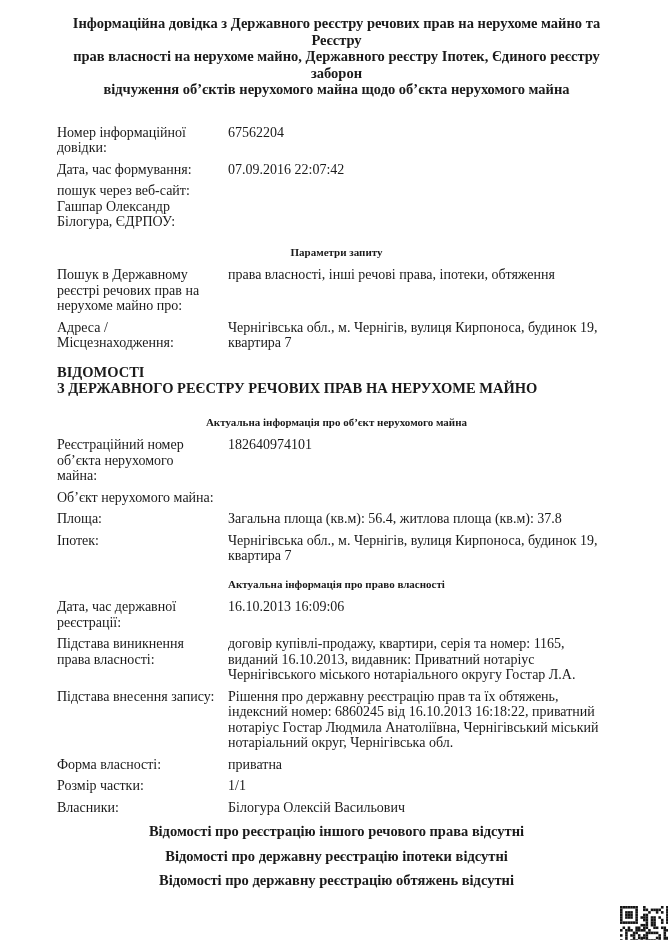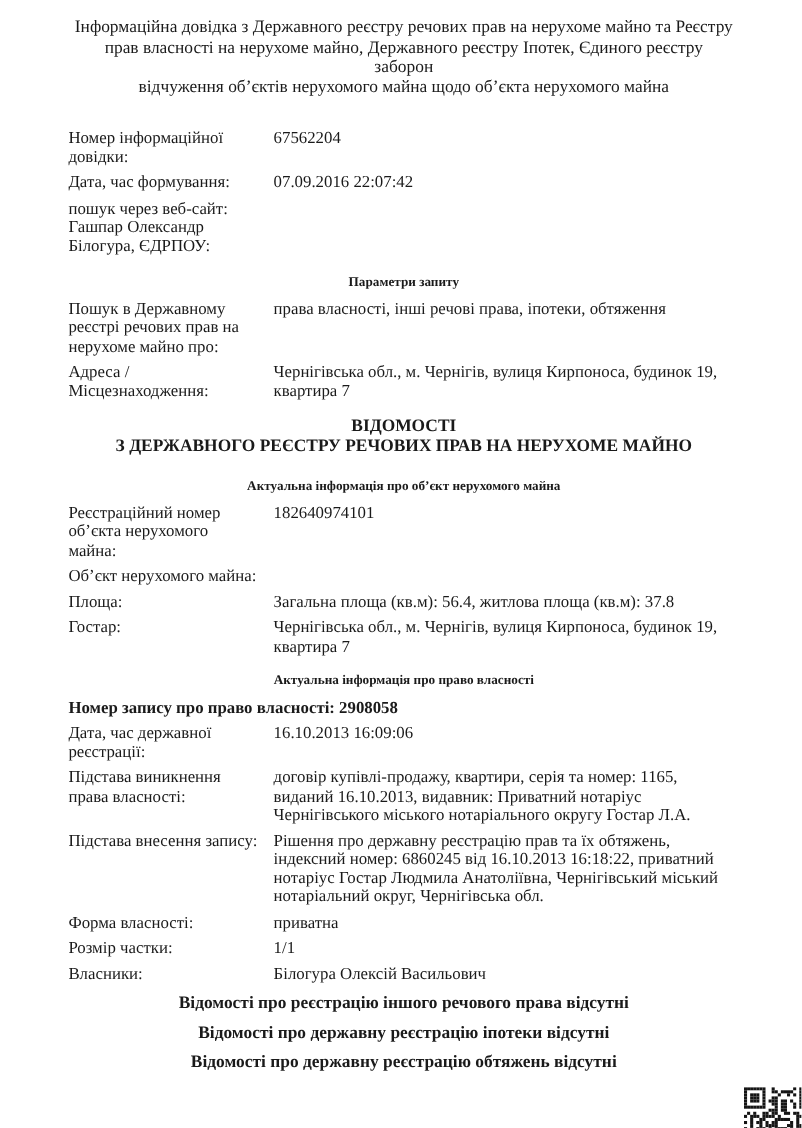--- a/index.html
+++ b/index.html
@@ -8,36 +8,36 @@
     position:relative;
     width:668px; height:940px;
     margin:0 auto;
     background:#ffffff;
     overflow:hidden;
     font-family:"Liberation Serif","DejaVu Serif",serif;
     font-size:14px; line-height:15.5px; color:#1a1a1a;
     padding:15px 52px 0 57px;
   }
   .doc-title {
-    font-size:14.5px; font-weight:400; text-align:center;
+    font-size:14.5px; font-weight:700; text-align:center;
     line-height:16.5px; margin:0 4px 27px 4px;
   }
   .doc-title .title-line { display:block; }
   .kv-row {
     display:grid; grid-template-columns:171px 1fr;
     margin-bottom:6px;
   }
   .kv-label { padding-right:12px; }
   .kv-value { }
   .section-heading {
     font-size:11px; font-weight:700; text-align:center;
     line-height:16.5px; margin:14px 0 7px 0;
   }
   .register-heading {
-    font-size:14.5px; font-weight:700; text-align:center;
+    font-size:14.5px; font-weight:700; 
     line-height:16.5px; margin:13px 0 0 0;
   }
   .register-heading span { display:block; }
   .object-heading { margin-top:17px; }
   .ownership-heading { margin-top:12px; }
   .record-line { font-weight:700; margin:0 0 6px 0; }
   .absence-note {
     font-size:14.5px; font-weight:700; text-align:center;
     line-height:16.5px; margin:8px 0 7.5px 0;
   }
@@ -98,28 +98,27 @@
       <div class="kv-value">182640974101</div>
     </div>
     <div class="kv-row">
       <div class="kv-label">Об’єкт нерухомого майна:</div>
     </div>
     <div class="kv-row">
       <div class="kv-label">Площа:</div>
       <div class="kv-value">Загальна площа (кв.м): 56.4, житлова площа (кв.м): 37.8</div>
     </div>
     <div class="kv-row">
-      <div class="kv-label">Гостар:</div>
+      <div class="kv-label">Іпотек:</div>
       <div class="kv-value">Чернігівська обл., м. Чернігів, вулиця Кирпоноса, будинок 19, квартира 7</div>
     </div>
   </div>
 
   <h2 class="section-heading ownership-heading">Актуальна інформація про право власності</h2>
 
-  <div class="record-line">Номер запису про право власності: 2908058</div>
 
   <div class="kv-section">
     <div class="kv-row">
       <div class="kv-label">Дата, час державної реєстрації:</div>
       <div class="kv-value">16.10.2013 16:09:06</div>
     </div>
     <div class="kv-row">
       <div class="kv-label">Підстава виникнення права власності:</div>
       <div class="kv-value">договір купівлі-продажу, квартири, серія та номер: 1165, виданий 16.10.2013, видавник: Приватний нотаріус Чернігівського міського нотаріального округу Гостар Л.А.</div>
     </div>

